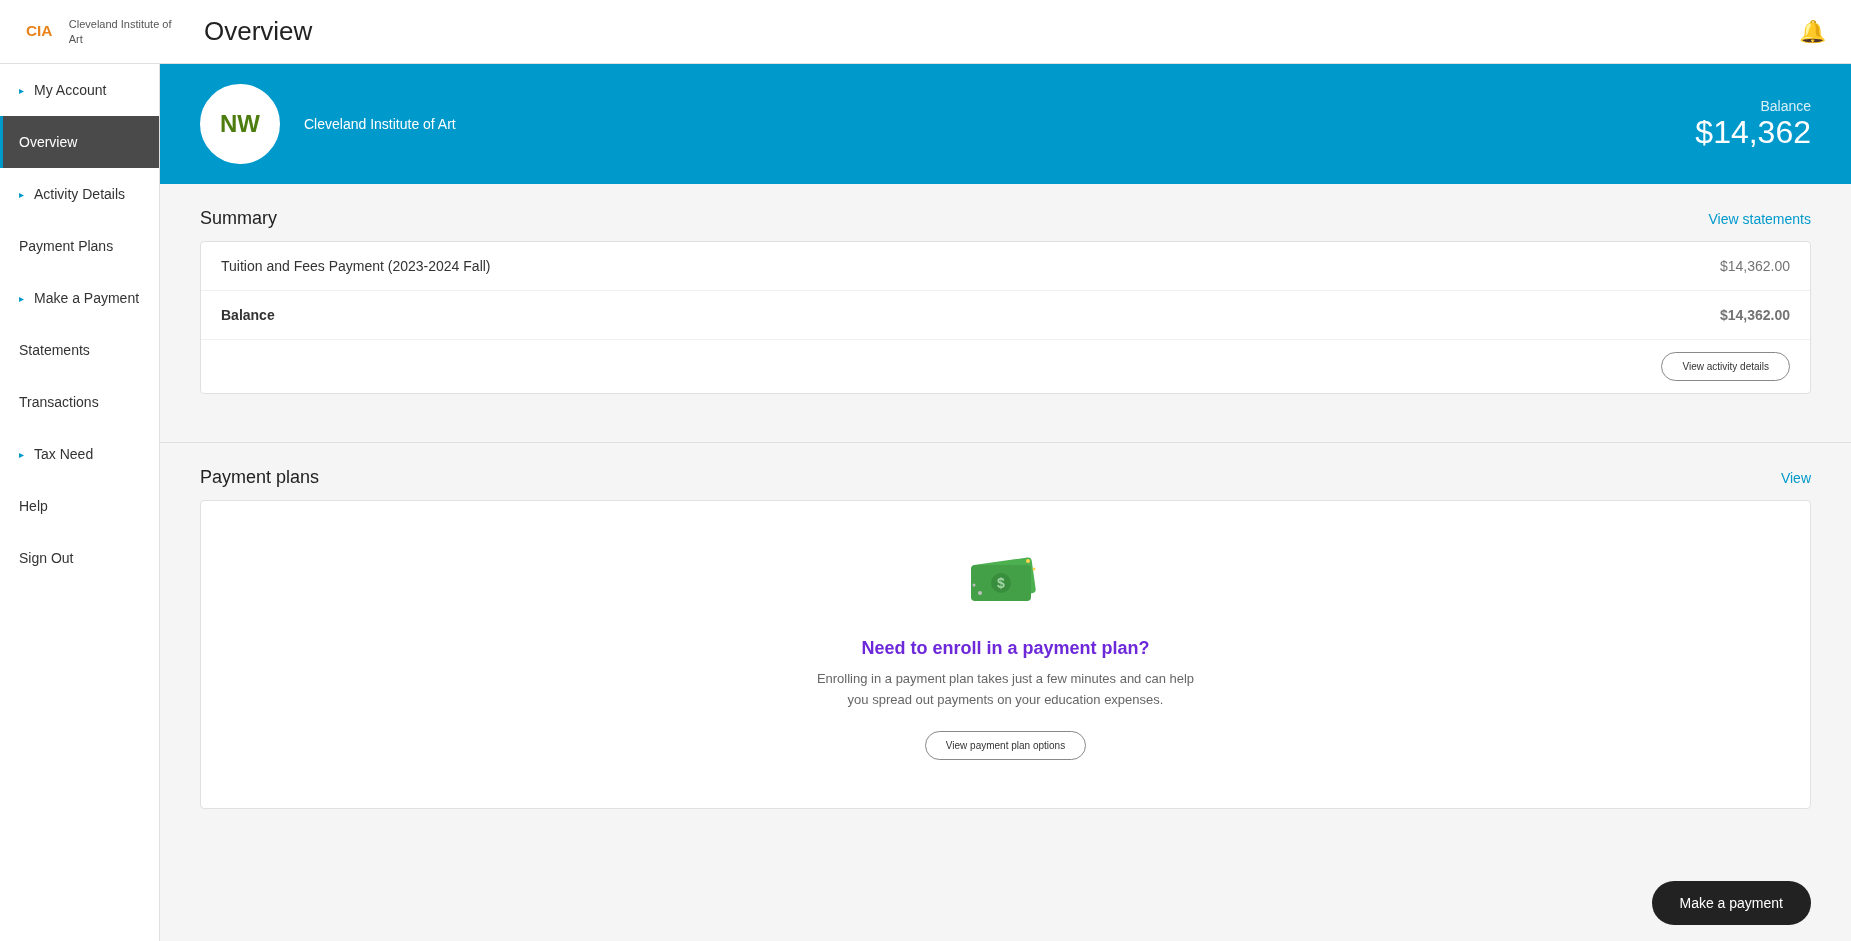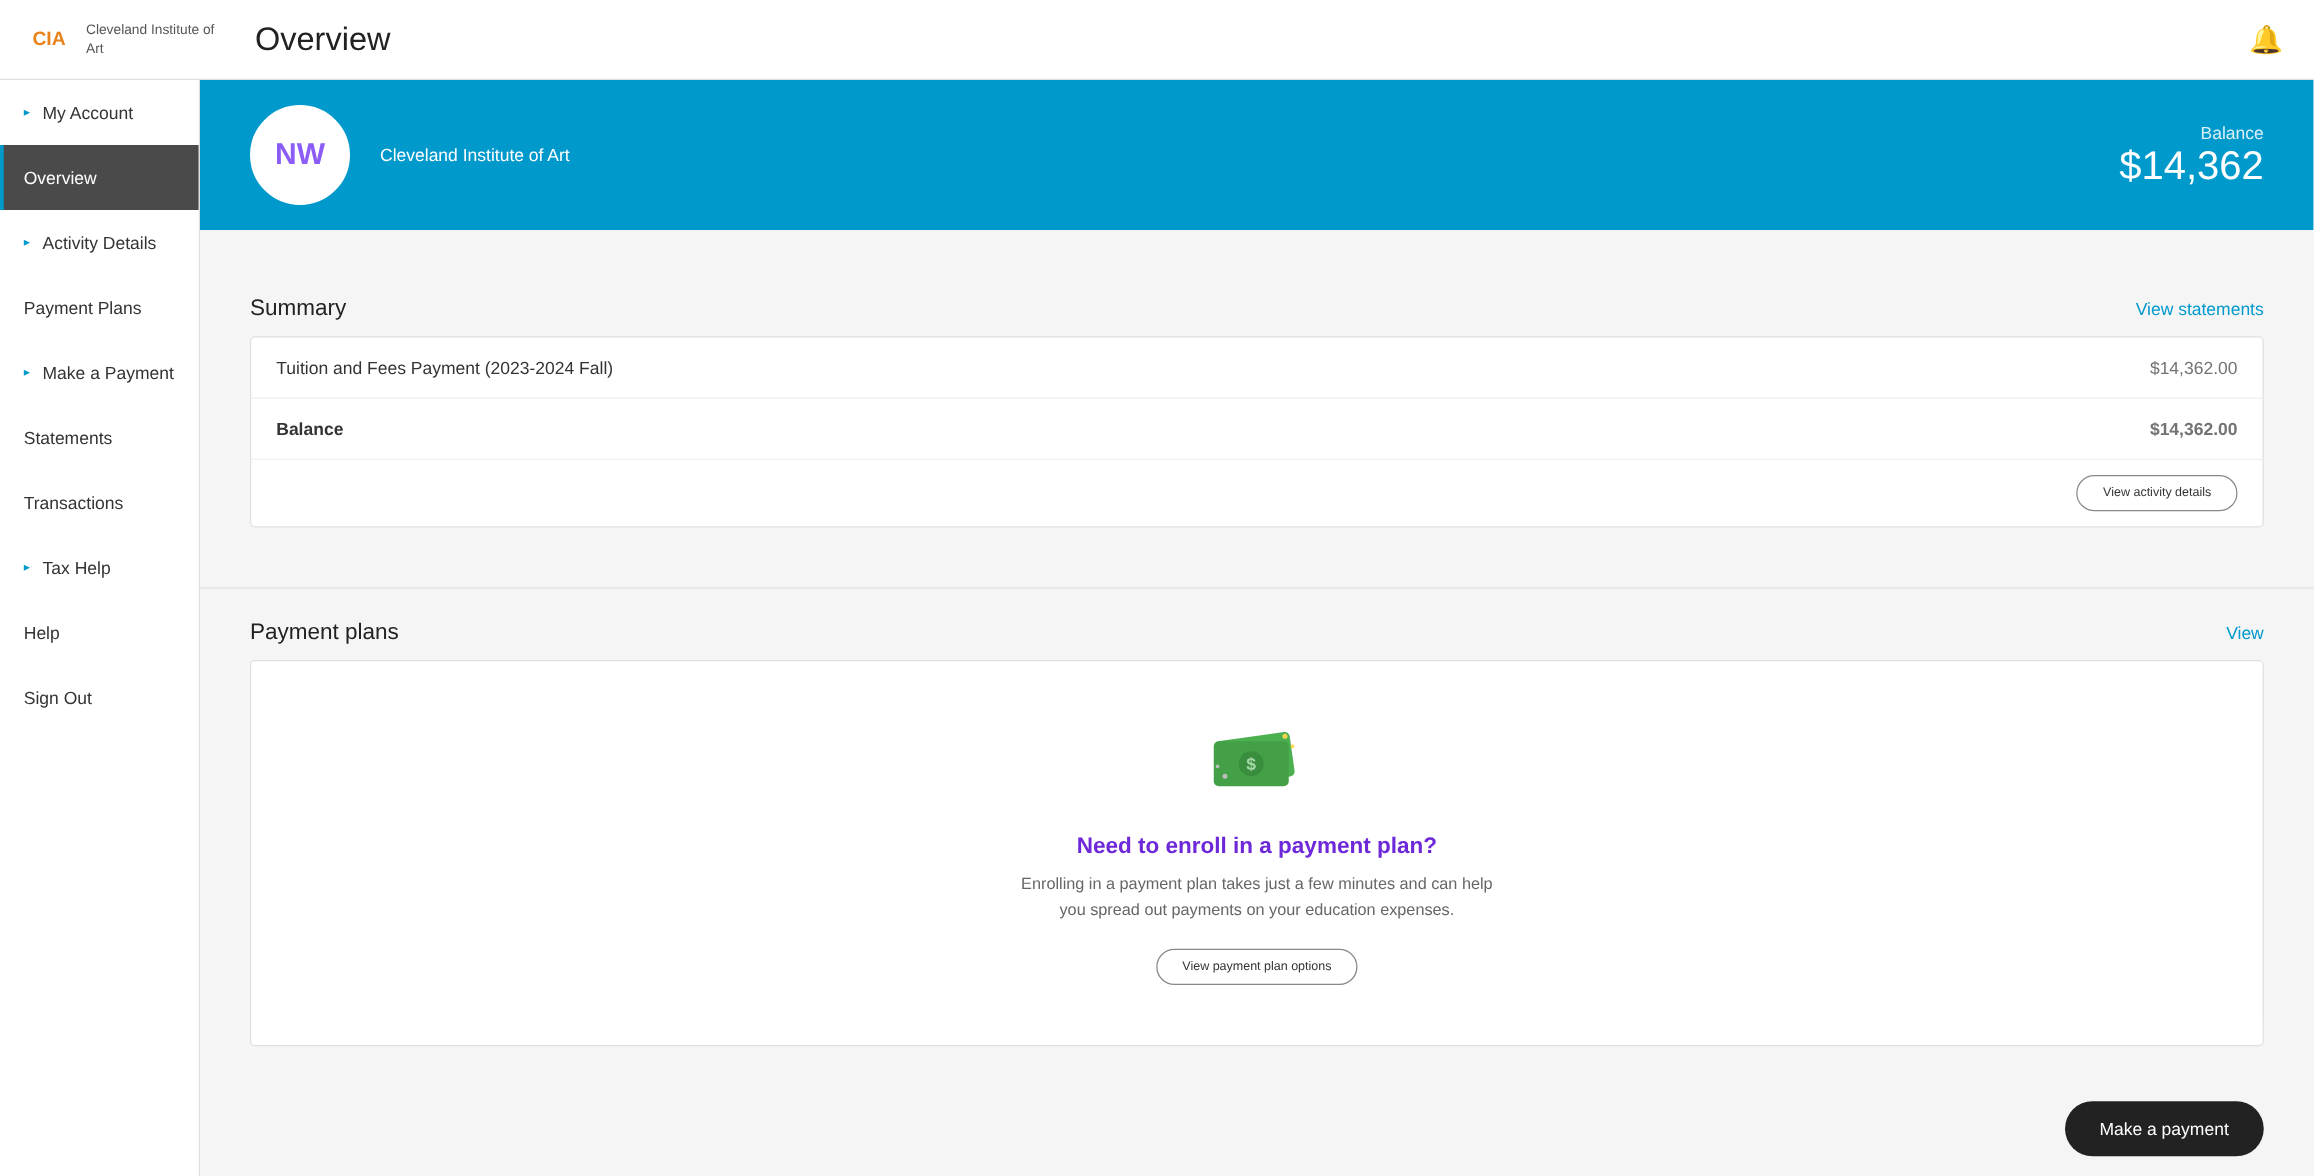--- a/index.html
+++ b/index.html
@@ -108,21 +108,21 @@
       width: 80px;
       height: 80px;
       border-radius: 50%;
       background: #fff;
       border: 3px solid #fff;
       display: flex;
       align-items: center;
       justify-content: center;
       font-size: 24px;
       font-weight: bold;
-      color: #8b5cf6;
+      color: #4d7c0f;
       flex-shrink: 0;
     }
     .banner-user-info {
       flex: 1;
     }
     .banner-user-name {
       font-size: 16px;
       color: rgba(255,255,255,0.7);
       margin-bottom: 4px;
       font-style: italic;
@@ -140,21 +140,20 @@
     }
     .banner-balance-amount {
       font-size: 32px;
       font-weight: 300;
       color: #fff;
     }
 
     
     .content-area {
       padding: 24px 40px;
-      margin-top: 28px;
     }
 
     
     .section-header {
       display: flex;
       align-items: center;
       justify-content: space-between;
       margin-bottom: 12px;
     }
     .section-title {
@@ -310,21 +309,21 @@
       <span>Make a Payment</span>
     </div>
     <div class="sidebar-item">
       <span>Statements</span>
     </div>
     <div class="sidebar-item">
       <span>Transactions</span>
     </div>
     <div class="sidebar-item">
       <span class="sidebar-chevron">▸</span>
-      <span>Tax Help</span>
+      <span>Tax Need</span>
     </div>
     <div class="sidebar-item">
       <span>Help</span>
     </div>
     <div class="sidebar-item">
       <span>Sign Out</span>
     </div>
   </nav>
 
   <div class="main-content">

